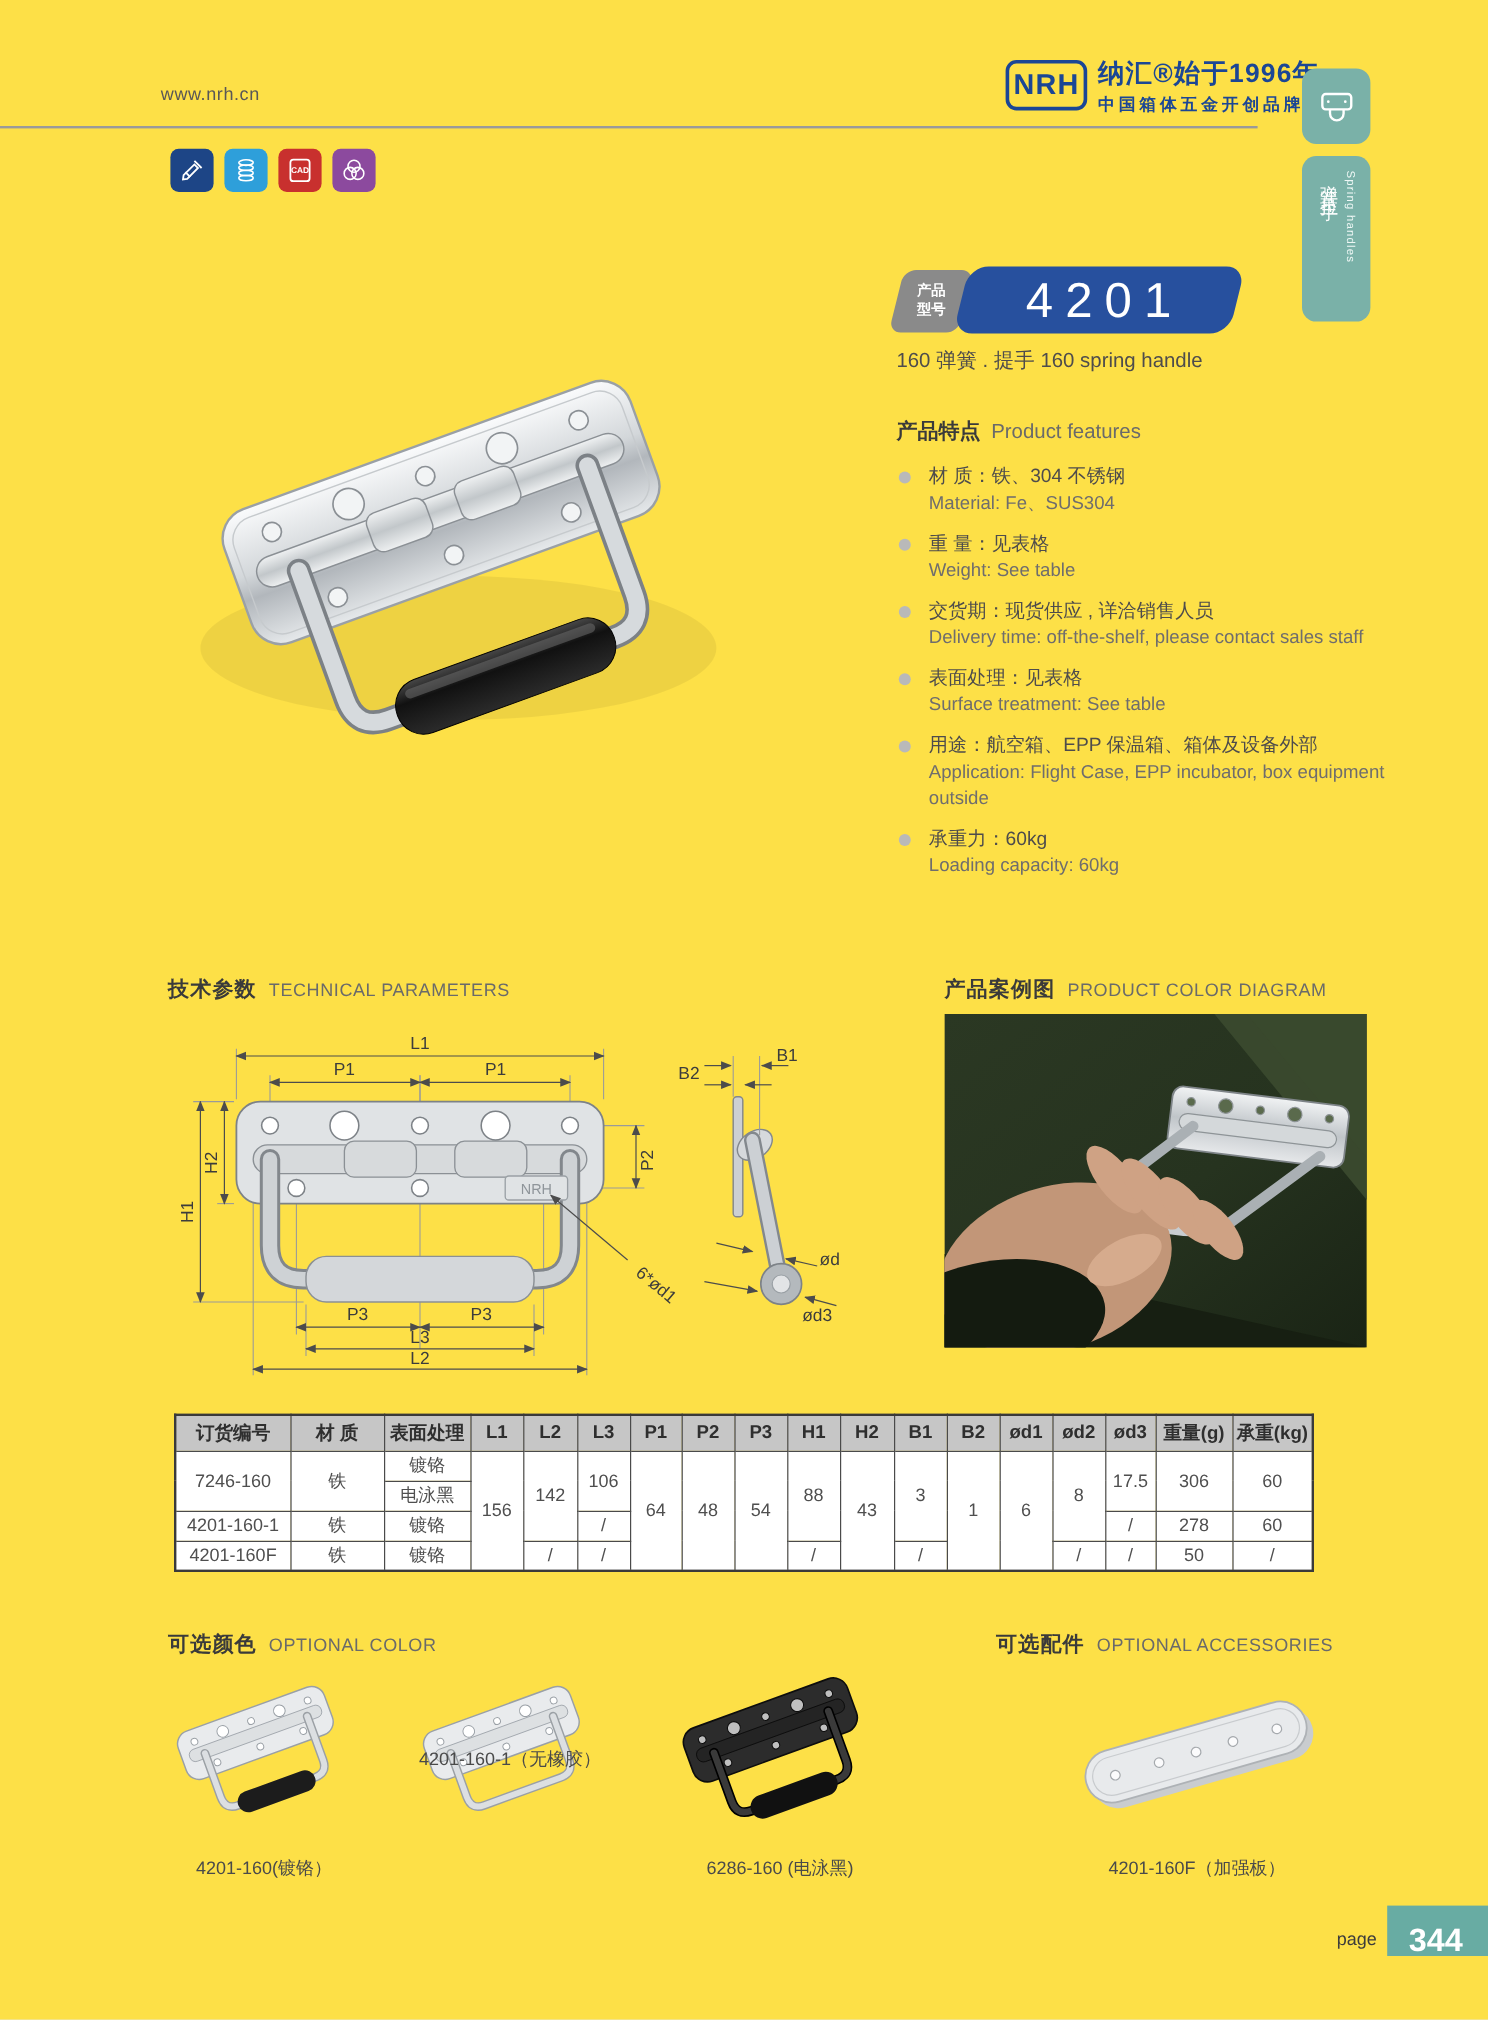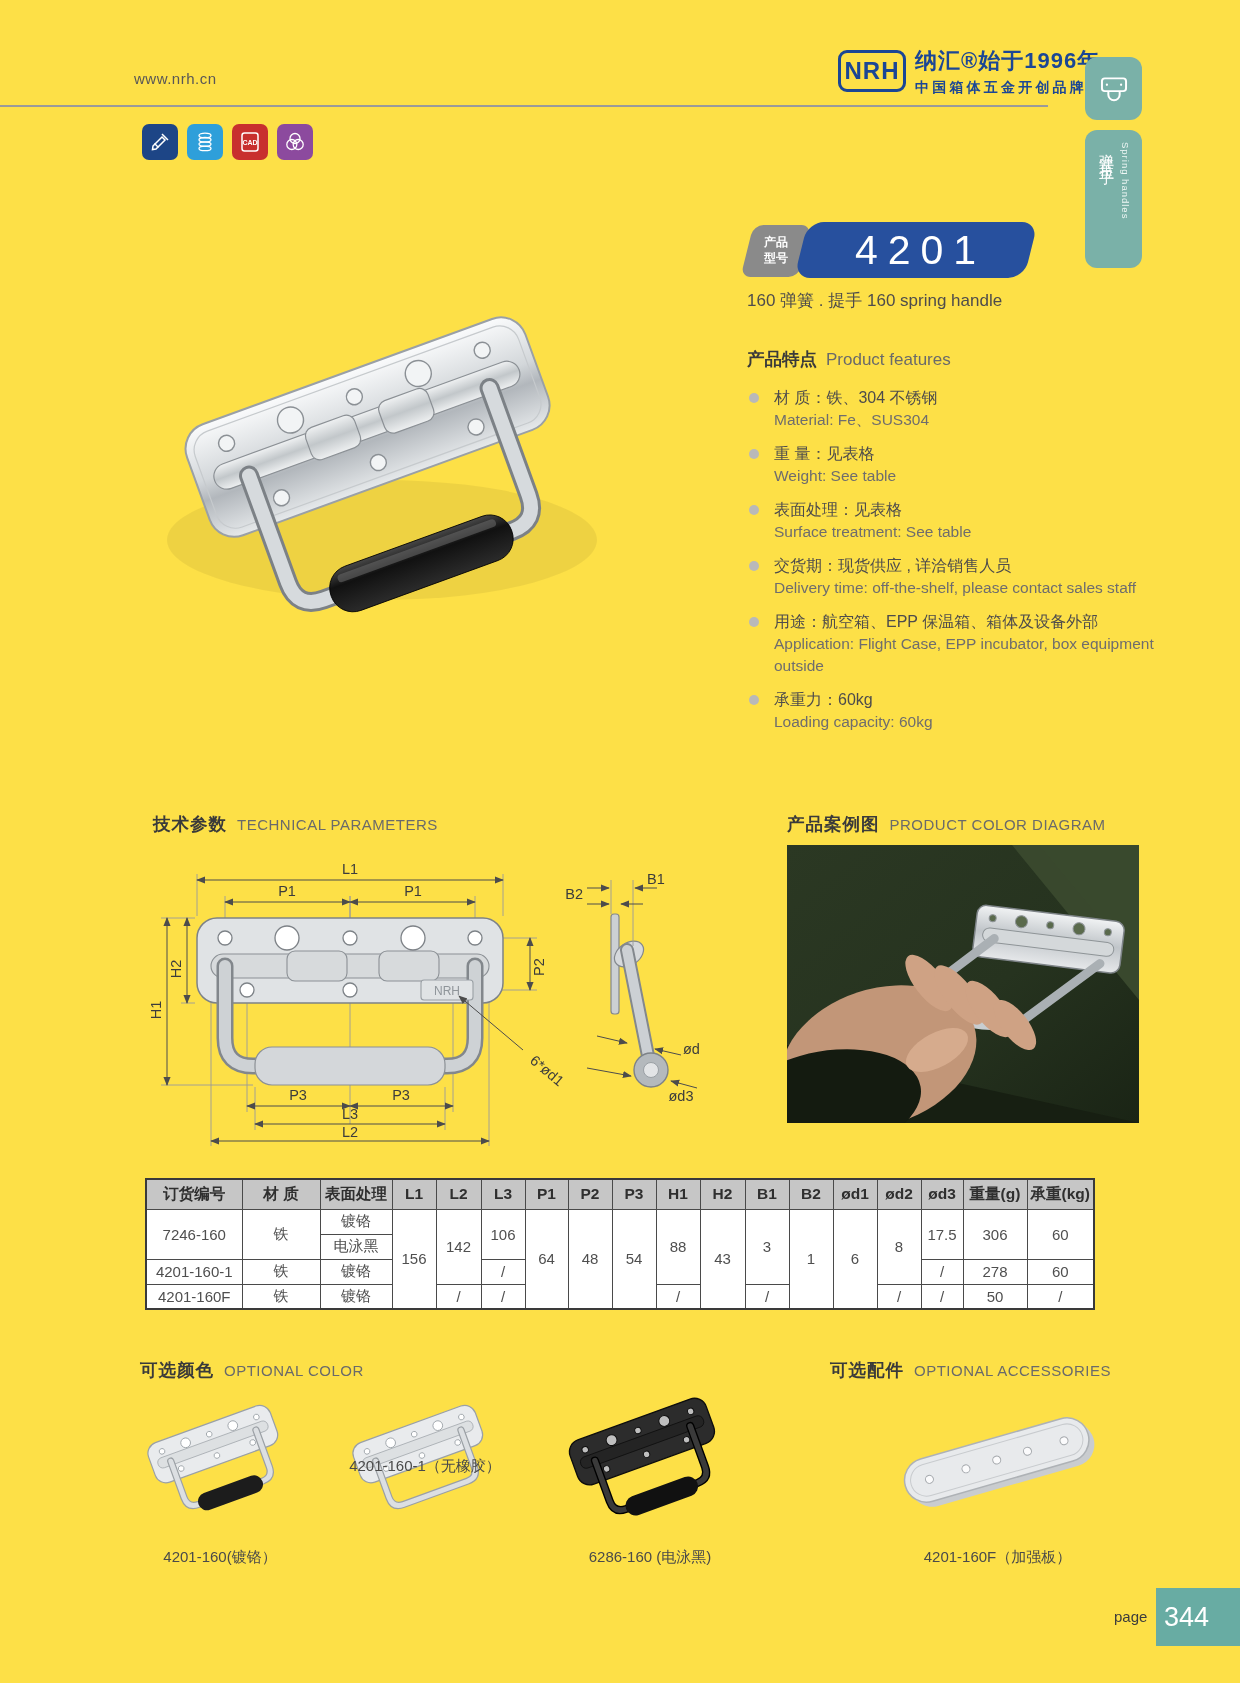--- a/index.html
+++ b/index.html
@@ -57,22 +57,22 @@
   
   .spec-table { left:145px; top:1178px; width:948px; border-collapse:collapse; table-layout:fixed;
                 border:2px solid #3a3a3a; font-size:15px; color:#4f4f4f; }
   .spec-table th, .spec-table td { border:1px solid #4a4a4a; text-align:center; vertical-align:middle; padding:0; }
   .spec-table th { background:#c6c6c6; color:#2f2f2f; font-weight:bold; font-size:15.5px; height:30px; }
   .spec-table td { height:25px; background:#fff; }
 
   .caption { font-size:15px; color:#4a4a4a; text-align:center; }
 
   .page-label { left:1114px; top:1608px; font-size:15px; color:#3c3c3c; }
-  .page-block { left:1156px; top:1588px; width:84px; height:58px; background:#68aca3; color:#fff;
-                font-size:27px; font-weight:normal; line-height:58px; padding-left:8px; }
+  .page-block { left:1156px; top:1588px; width:84px; height:42px; background:#68aca3; color:#fff;
+                font-size:27px; font-weight:bold; line-height:58px; padding-left:18px; }
 
   svg text { font-family:"Liberation Sans","DejaVu Sans",sans-serif; }
   .dlbl { font-size:14.5px; fill:#3c3c3c; }
   .dl { stroke:#4c4c4c; stroke-width:1; fill:none; }
   .xl { stroke:#9a9a9a; stroke-width:.9; fill:none; }
 </style>
 </head>
 <body>
 
 <div class="canvas">
@@ -198,41 +198,41 @@
       <div class="cn">材  质：铁、304 不锈钢</div>
       <div class="en">Material: Fe、SUS304</div>
     </div>
     <div class="feat-item">
       <span class="dot"></span>
       <div class="cn">重  量：见表格</div>
       <div class="en">Weight: See table</div>
     </div>
     <div class="feat-item">
       <span class="dot"></span>
+      <div class="cn">交货期：现货供应 , 详洽销售人员</div>
+      <div class="en">Delivery time: off-the-shelf, please contact sales staff</div>
+    </div>
+    <div class="feat-item">
+      <span class="dot"></span>
       <div class="cn">表面处理：见表格</div>
       <div class="en">Surface treatment: See table</div>
-    </div>
-    <div class="feat-item">
-      <span class="dot"></span>
-      <div class="cn">交货期：现货供应 , 详洽销售人员</div>
-      <div class="en">Delivery time: off-the-shelf, please contact sales staff</div>
     </div>
     <div class="feat-item">
       <span class="dot"></span>
       <div class="cn">用途：航空箱、EPP 保温箱、箱体及设备外部</div>
       <div class="en">Application: Flight Case, EPP incubator, box equipment outside</div>
     </div>
     <div class="feat-item">
       <span class="dot"></span>
       <div class="cn">承重力：60kg</div>
       <div class="en">Loading capacity: 60kg</div>
     </div>
   </div>
 
-  <div class="abs sec-head" style="left:140px; top:812px;margin-left:13px;">
+  <div class="abs sec-head" style="left:140px; top:812px;">
     <span class="cnt">技术参数</span>
     <span class="ent">TECHNICAL PARAMETERS</span>
   </div>
   <div class="abs sec-head" style="left:787px; top:812px;">
     <span class="cnt">产品案例图</span>
     <span class="ent">PRODUCT COLOR DIAGRAM</span>
   </div>
 
   <svg class="abs" style="left:135px; top:838px;" width="565" height="308" viewBox="0 0 565 308">
     <defs>

